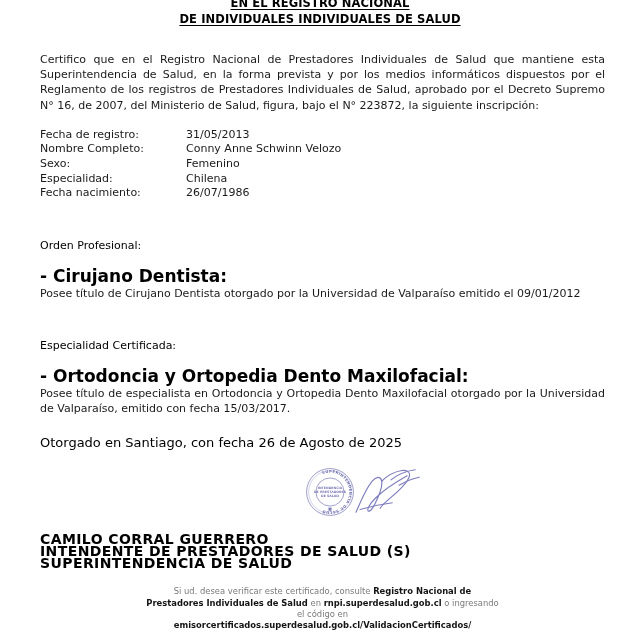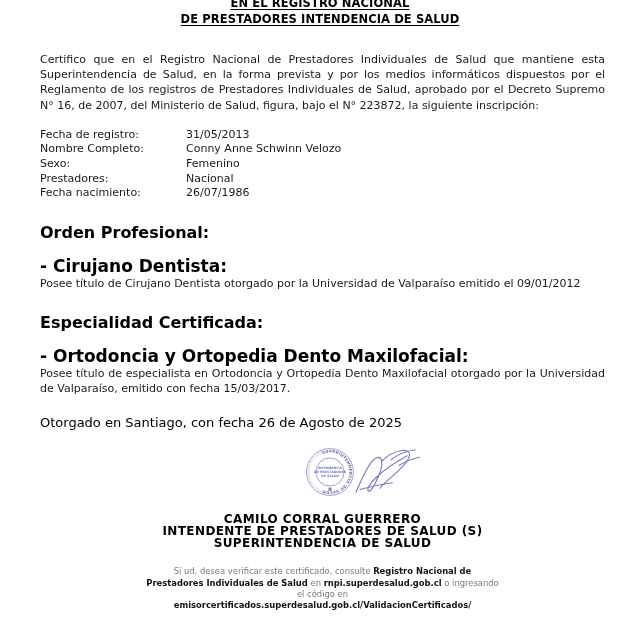--- a/index.html
+++ b/index.html
@@ -71,23 +71,23 @@
     width: 146px;
     flex: 0 0 146px;
     color: #1a1a1a;
   }
   .field-value {
     color: #1a1a1a;
   }
 
   
   .section-title {
-    font-weight: bold;
-    font-size: 16px;
-    margin-top: 22px;
+    font-weight: normal;
+    font-size: 11px;
+    margin-top: 38px;
   }
   .item-title {
     font-weight: bold;
     font-size: 17px;
     margin-top: 14px;
   }
   .item-body {
     font-size: 11px;
     line-height: 15.2px;
     text-align: justify;
@@ -115,23 +115,22 @@
   .signature {
     position: absolute;
     left: 312px;
     top: 0px;
     width: 74px;
     height: 56px;
   }
 
   
   .signblock {
-    text-align: center;
-    font-weight: bold;
-    font-size: 12px;
+    font-weight: bold;
+    font-size: 14px;
     line-height: 11.6px;
     letter-spacing: 0.4px;
     margin-top: 6px;
   }
 
   
   .footer {
     text-align: center;
     font-size: 8.4px;
     line-height: 11.4px;
@@ -147,21 +146,21 @@
 </head>
 <body>
 
 <div class="page">
 
   <div class="doc-header">
     <div class="header-line-1">
       <span class="hline">EN EL REGISTRO NACIONAL</span>
     </div>
     <div class="header-line-2">
-      <span class="hline">DE PRESTADORES INTENDENCIA DE SALUD</span>
+      <span class="hline">DE INDIVIDUALES INDIVIDUALES DE SALUD</span>
     </div>
   </div>
 
   <div class="content">
 
     <div class="para intro">Certifico que en el Registro Nacional de Prestadores Individuales de Salud que mantiene esta Superintendencia de Salud, en la forma prevista y por los medios informáticos dispuestos por el Reglamento de los registros de Prestadores Individuales de Salud, aprobado por el Decreto Supremo N° 16, de 2007, del Ministerio de Salud, figura, bajo el N° 223872, la siguiente inscripción:</div>
 
     <div class="fields">
       <div class="field-row">
         <div class="field-label">Fecha de registro:</div>
@@ -169,22 +168,22 @@
       </div>
       <div class="field-row">
         <div class="field-label">Nombre Completo:</div>
         <div class="field-value">Conny Anne Schwinn Velozo</div>
       </div>
       <div class="field-row">
         <div class="field-label">Sexo:</div>
         <div class="field-value">Femenino</div>
       </div>
       <div class="field-row">
-        <div class="field-label">Prestadores:</div>
-        <div class="field-value">Nacional</div>
+        <div class="field-label">Especialidad:</div>
+        <div class="field-value">Chilena</div>
       </div>
       <div class="field-row">
         <div class="field-label">Fecha nacimiento:</div>
         <div class="field-value">26/07/1986</div>
       </div>
     </div>
 
     <div class="section-title">Orden Profesional:</div>
     <div class="item-title">- Cirujano Dentista:</div>
     <div class="item-body">Posee título de Cirujano Dentista otorgado por la Universidad de Valparaíso emitido el 09/01/2012</div>

